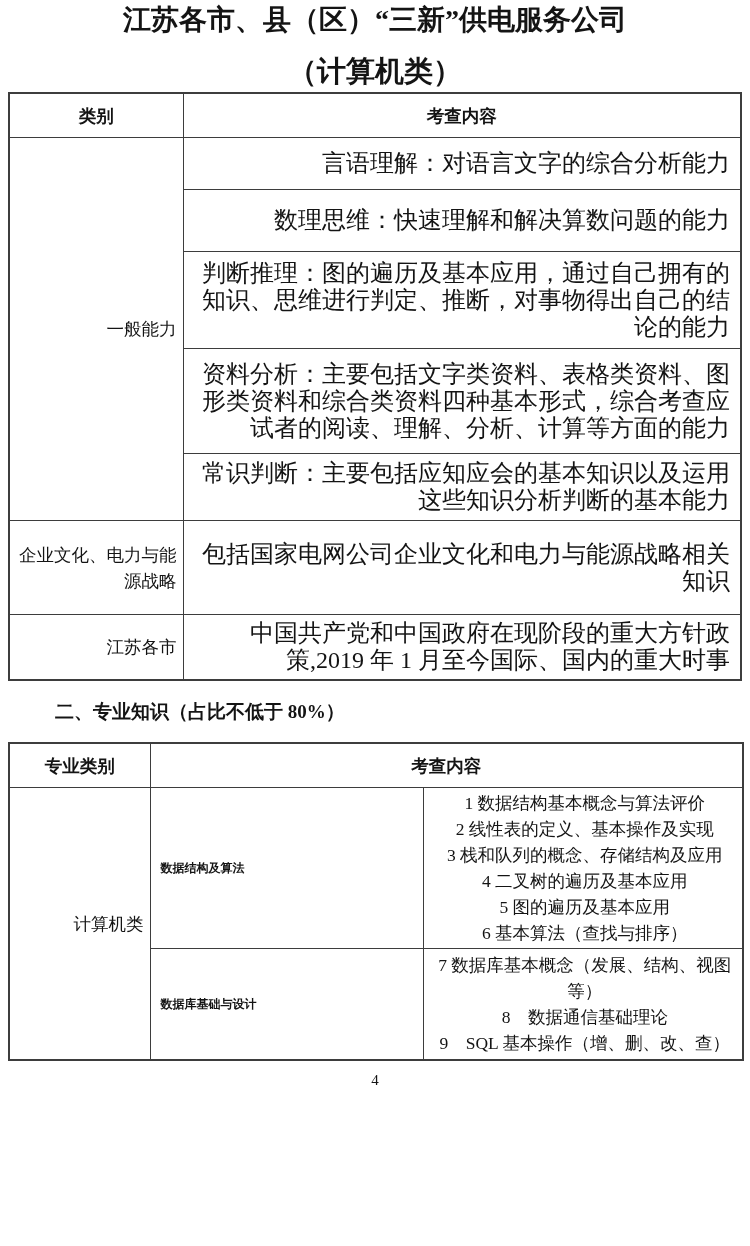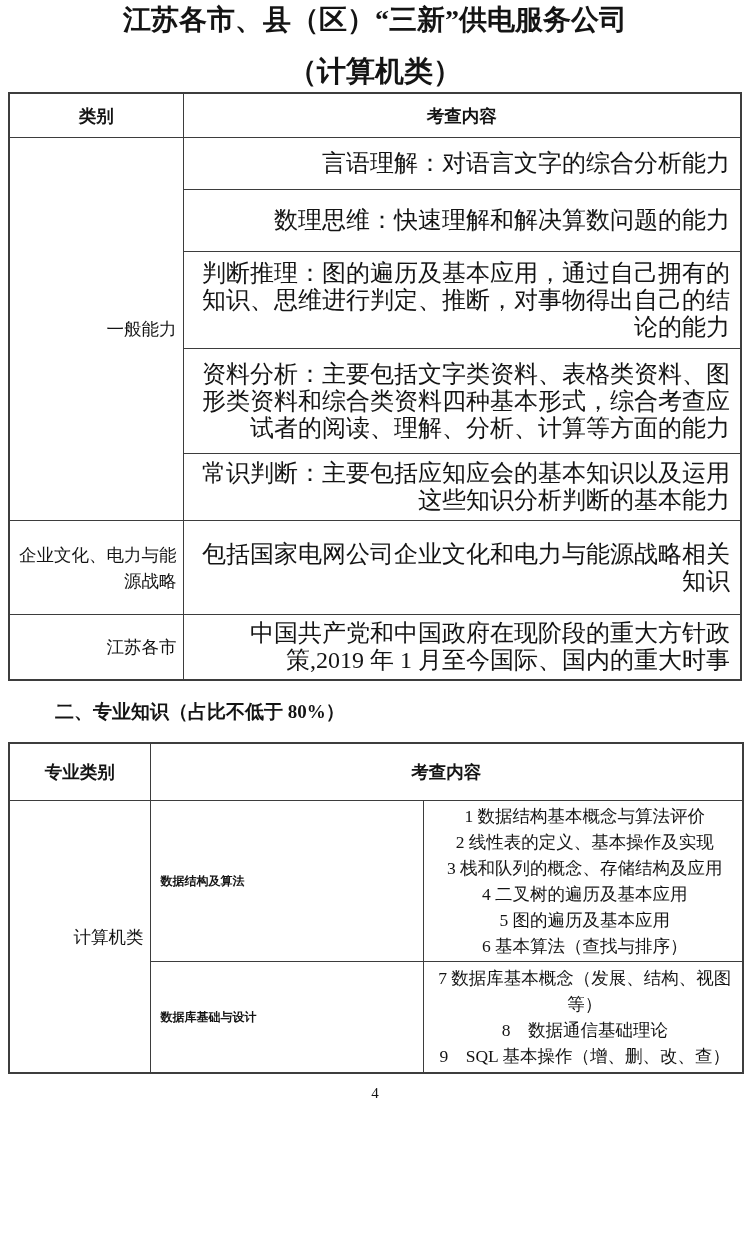--- a/index.html
+++ b/index.html
@@ -45,21 +45,21 @@
   .t1 tr.r2{height:62px;}
   .t1 tr.r3{height:97px;}
   .t1 tr.r4{height:105px;}
   .t1 tr.r5{height:67px;}
   .t1 tr.r6{height:94px;}
   .t1 tr.r7{height:65px;}
   
   .t2 col.c1{width:141px;}
   .t2 col.c2{width:273px;}
   .t2 col.c3{width:320px;}
-  .t2 tr.hdr{height:58px;}
+  .t2 tr.hdr{height:45px;}
   .t2 tr.s1{height:160px;}
   .t2 tr.s2{height:111px;}
   .page-num{margin-top:8px;text-align:center;font-size:15px;line-height:22px;}
 </style>
 </head>
 <body>
 
 <div class="page">
 
   <h1 class="title1">江苏各市、县（区）“三新”供电服务公司</h1>

